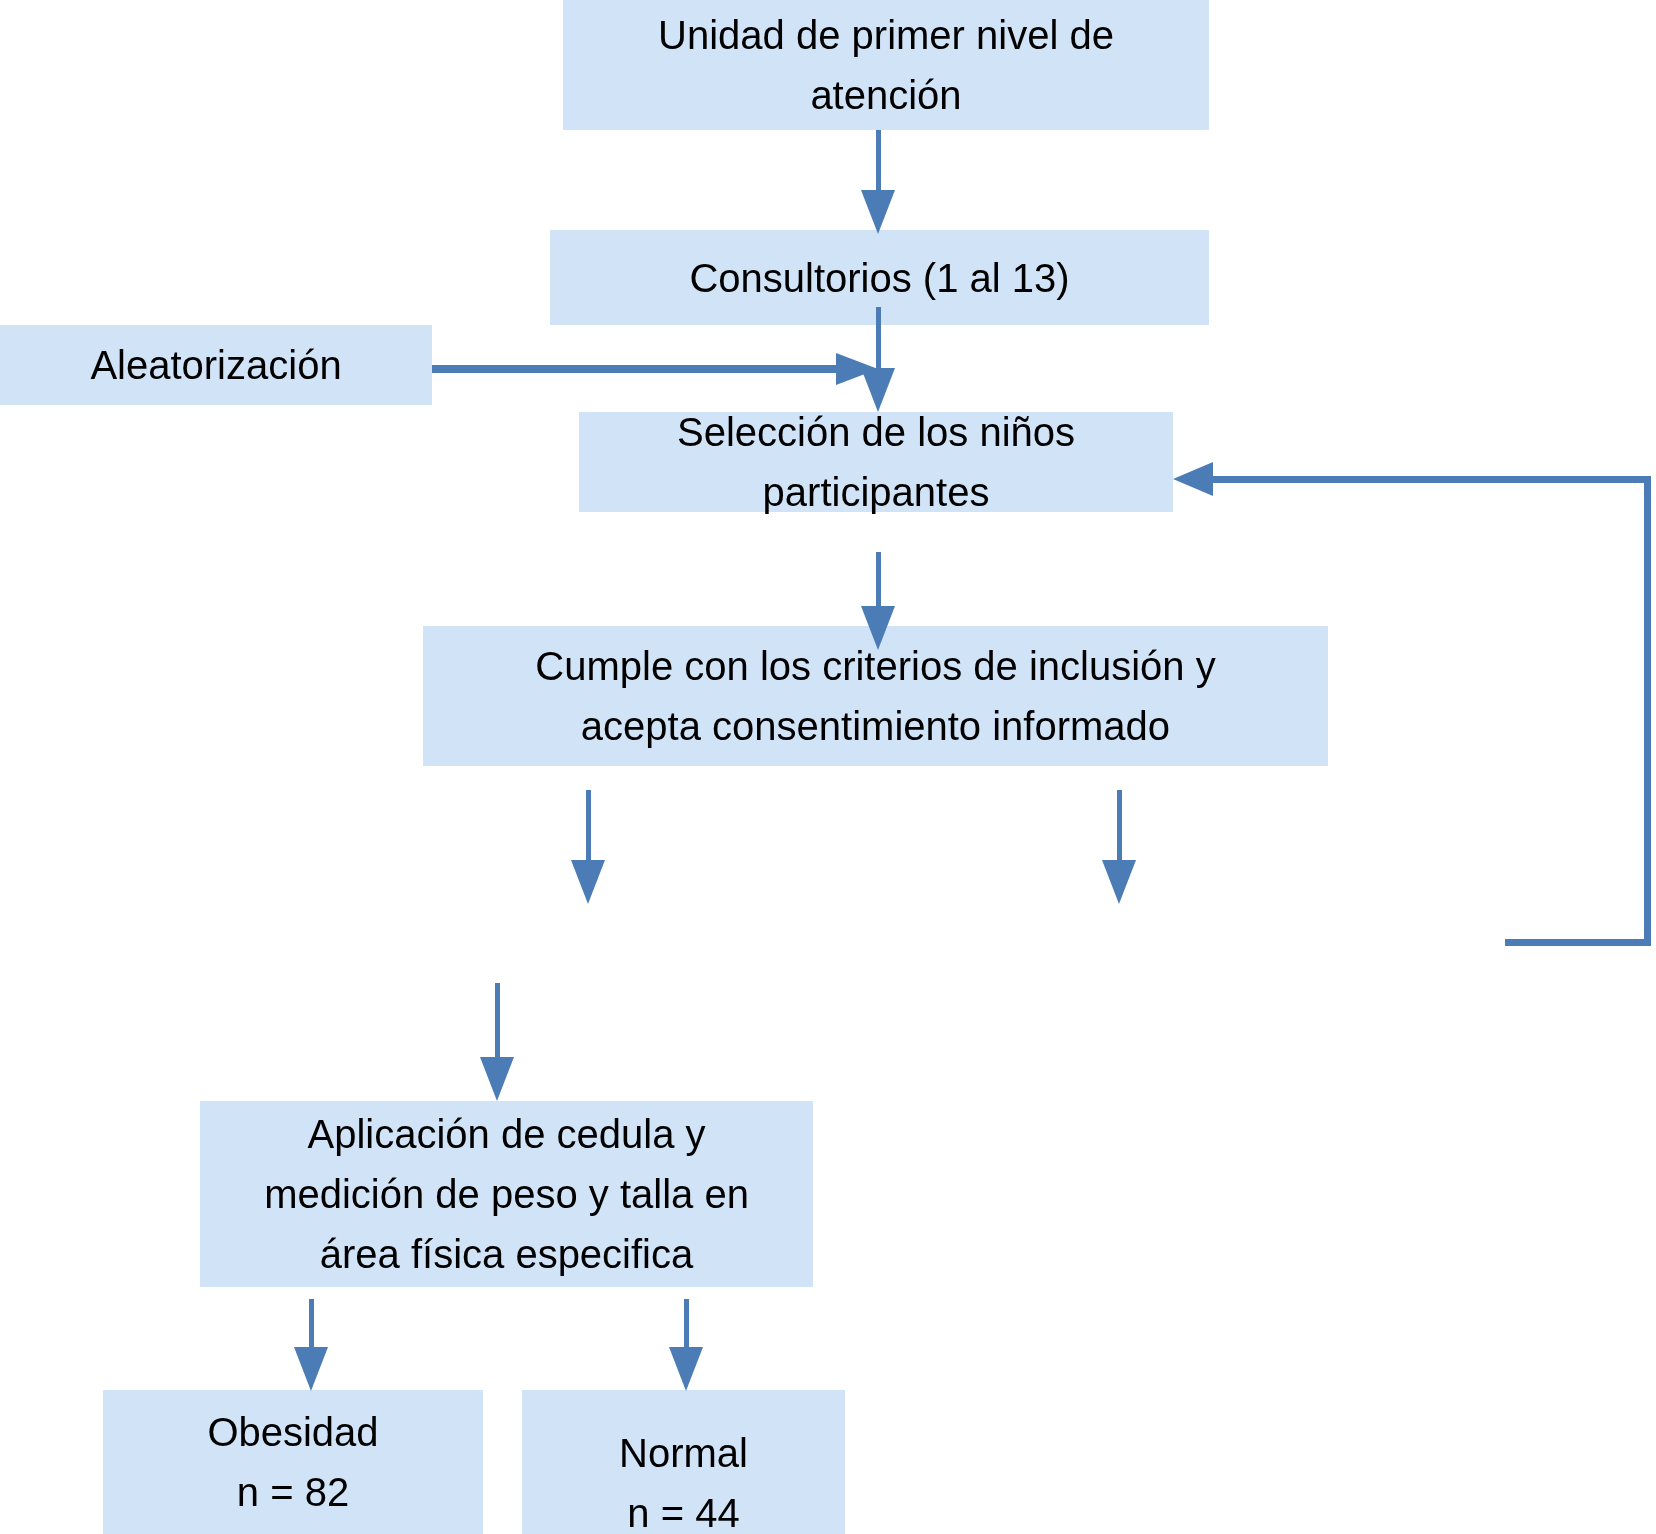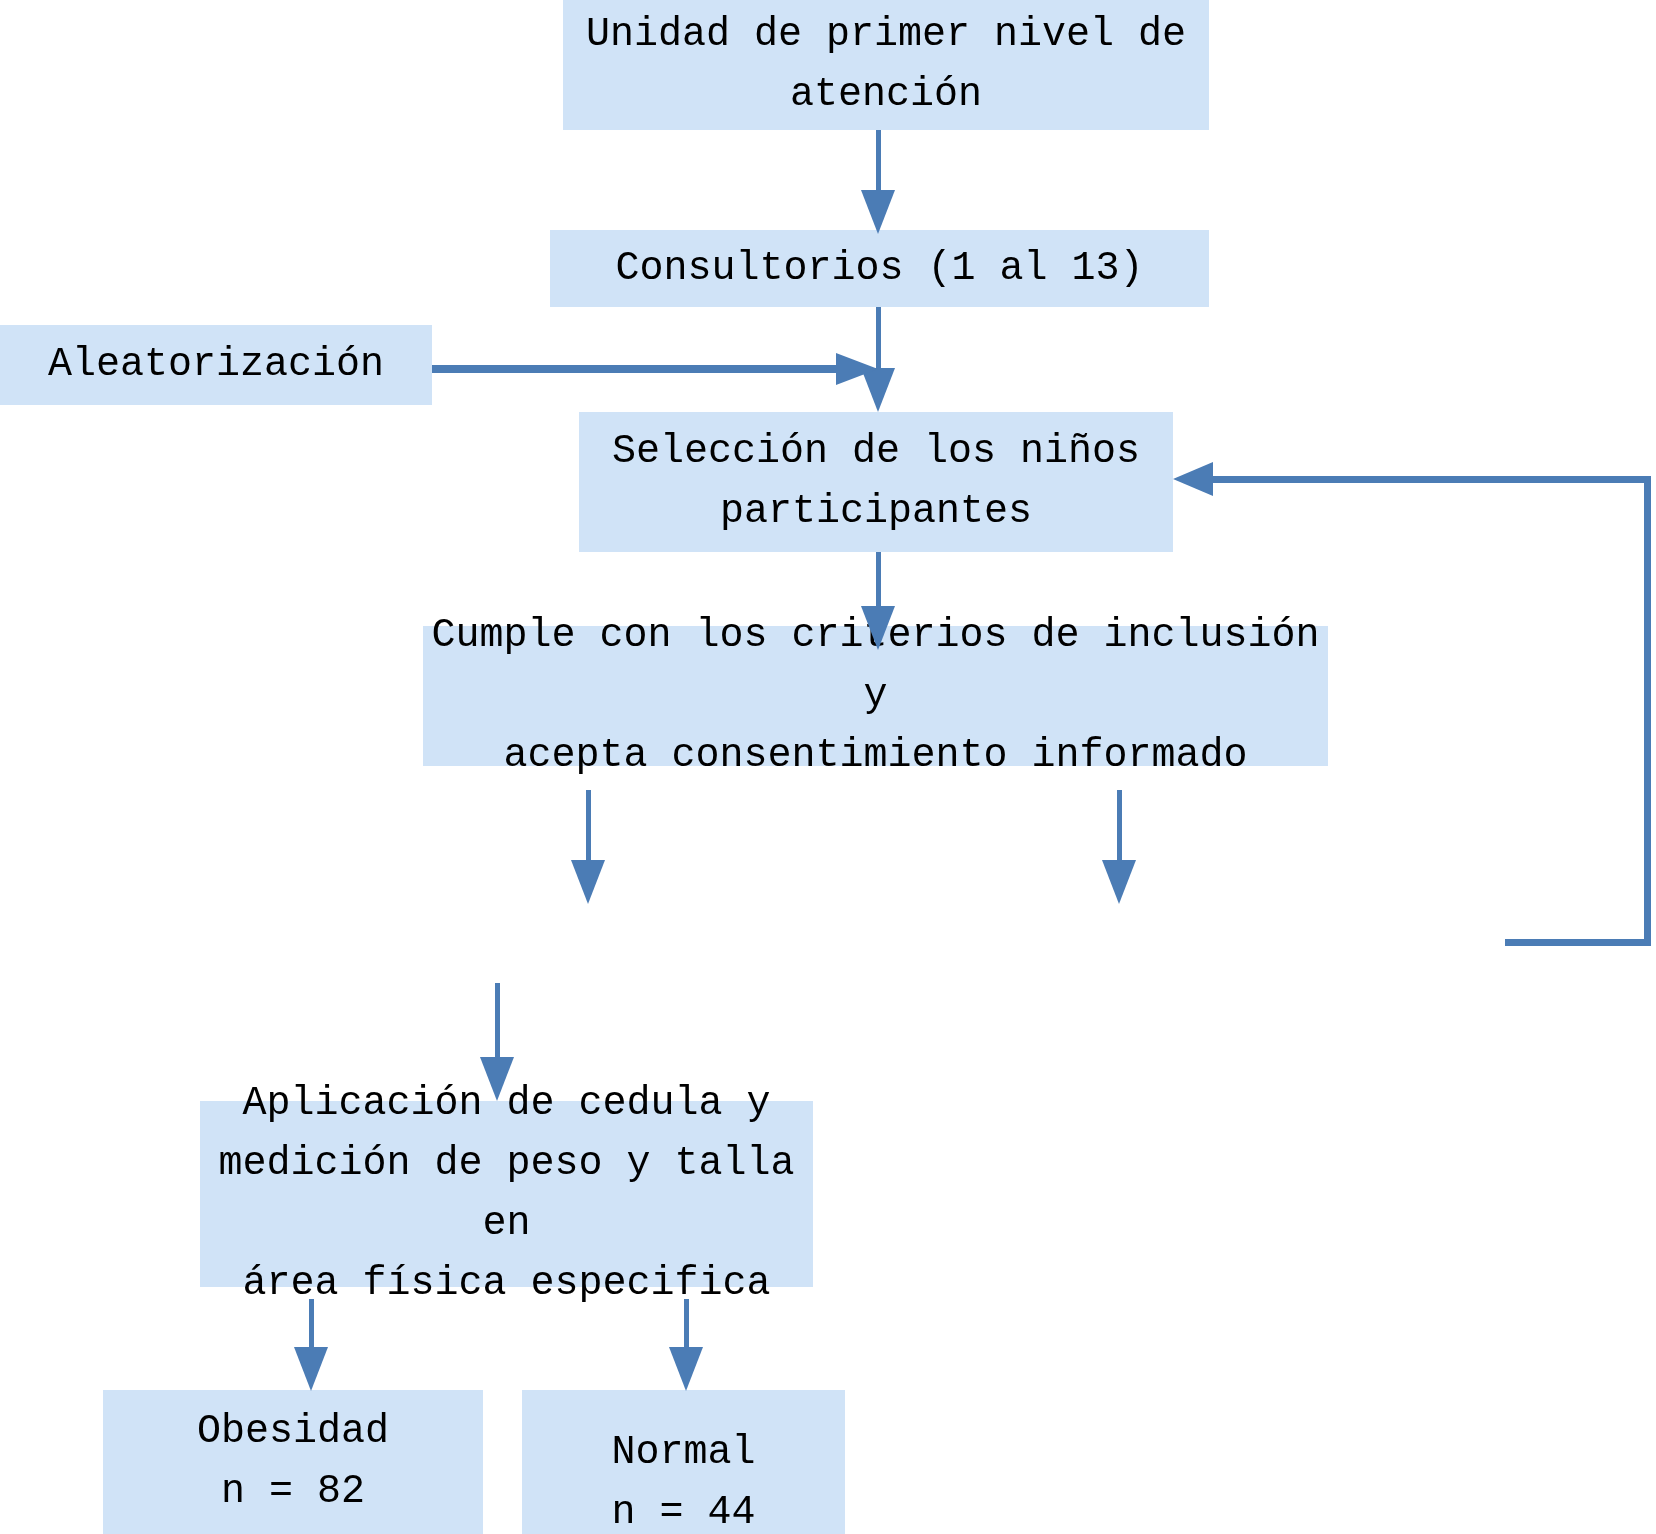--- a/index.html
+++ b/index.html
@@ -6,21 +6,21 @@
     margin: 0;
     padding: 0;
     background: var(--background, #ffffff);
   }
   .canvas {
     position: relative;
     width: 1656px;
     height: 1534px;
     background: var(--background, #ffffff);
     overflow: hidden;
-    font-family: Liberation Mono, monospace;
+    font-family: Liberation Sans, sans-serif;
   }
   .box {
     position: absolute;
     background: var(--box-fill, #d0e3f7);
     display: flex;
     align-items: center;
     justify-content: center;
     box-sizing: border-box;
   }
   .label {
@@ -64,29 +64,29 @@
 </head>
 <body>
 
 <div class="canvas">
 
   <div class="box" style="left:563px;top:0;width:646px;height:130px">
     <div class="label">Unidad de primer nivel de
 atención</div>
   </div>
 
-  <div class="box" style="left:550px;top:230px;width:659px;height:77px">
+  <div class="box" style="left:550px;top:230px;width:659px;height:95px">
     <div class="label">Consultorios (1 al 13)</div>
   </div>
 
   <div class="box" style="left:0;top:325px;width:432px;height:80px">
     <div class="label">Aleatorización</div>
   </div>
 
-  <div class="box" style="left:579px;top:412px;width:594px;height:140px">
+  <div class="box" style="left:579px;top:412px;width:594px;height:100px">
     <div class="label">Selección de los niños
 participantes</div>
   </div>
 
   <div class="box" style="left:423px;top:626px;width:905px;height:140px">
     <div class="label">Cumple con los criterios de inclusión y
 acepta consentimiento informado</div>
   </div>
 
 

